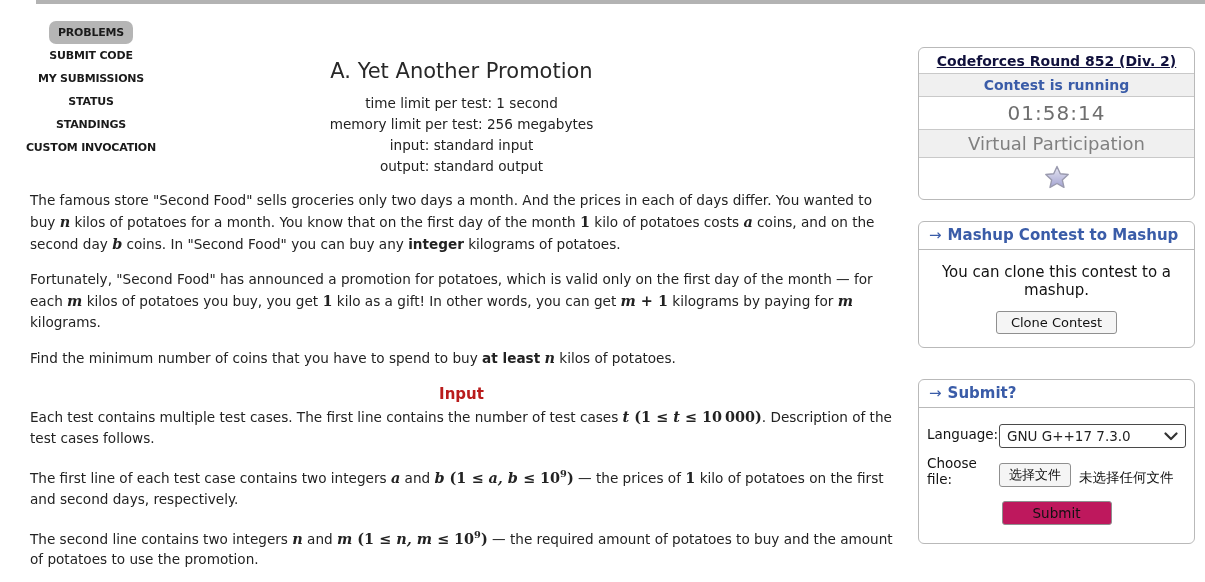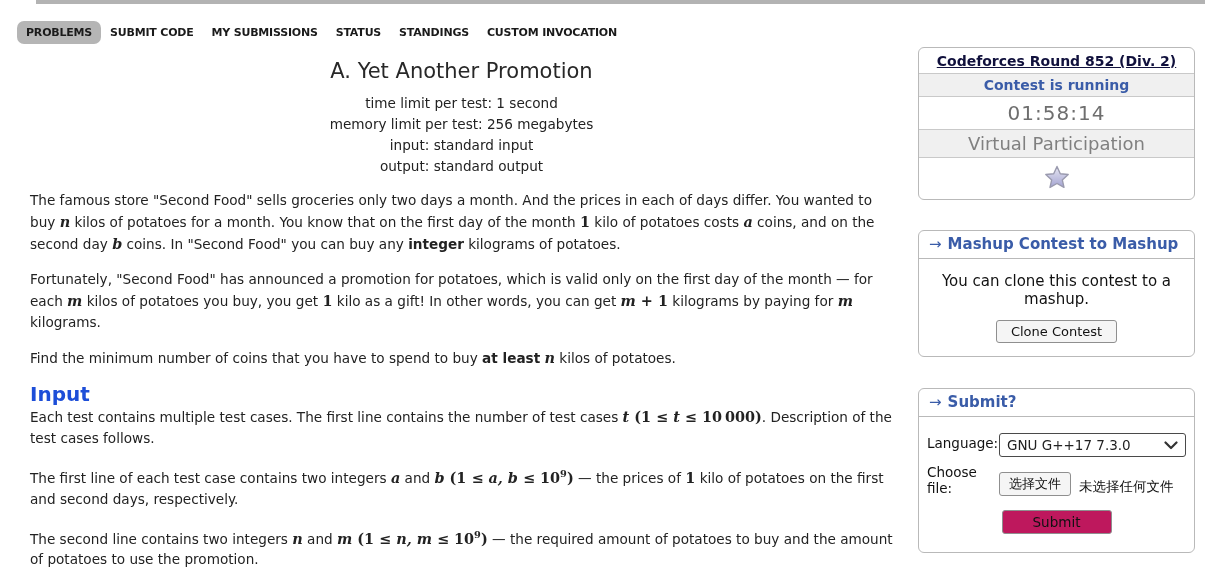--- a/index.html
+++ b/index.html
@@ -3,43 +3,43 @@
 <meta charset="utf-8">
 <style>
   html,body{margin:0;padding:0;background:#fff;}
   .page{position:relative;width:1205px;height:582px;overflow:hidden;background:#fff;
         font-family:"DejaVu Sans","Liberation Sans",sans-serif;color:#222;}
 
   
   .topbar{position:absolute;top:0;left:36px;right:0;height:4px;background:#b3b3b3;}
 
   
-  .tabs{position:absolute;top:21px;left:17px;display:flex;align-items:center;}
+  .tabs{position:absolute;top:21px;left:17px;display:flex;align-items:center;flex-direction:column;}
   .tab{font-size:11px;font-weight:bold;letter-spacing:-0.2px;color:#1a1a1a;
        padding:5px 9px;border-radius:7px;white-space:nowrap;cursor:pointer;text-decoration:none;}
   .tab.active{background:#b5b5b5;}
 
   
   .content{position:absolute;left:30px;top:58px;width:863px;font-size:13.6px;line-height:21px;}
   .p-title{font-size:21px;font-weight:400;color:#282828;text-align:center;margin:0 0 9px 0;line-height:26px;}
   .props{text-align:center;margin-bottom:13px;}
   .props div{line-height:21px;}
   .content p{margin:0 0 14px 0;}
-  .content h2{font-size:20px;line-height:19px;margin:16px 0 2px 0;color:#1d4ed8;}
+  .content h2{font-size:15px;line-height:19px;margin:16px 0 2px 0;color:#b91c1c;text-align:center;}
 
   
   .r-v{font-family:"DejaVu Serif","Liberation Serif",serif;font-style:italic;font-weight:600;font-size:1.06em;}
   .r-m{font-family:"DejaVu Serif","Liberation Serif",serif;font-weight:600;font-size:1.06em;}
   .r-b{font-weight:bold;}
   sup.r-sup{font-family:"DejaVu Serif","Liberation Serif",serif;font-weight:600;font-size:0.72em;}
 
   
   .sidebar{position:absolute;left:918px;top:47px;width:277px;}
   .box{border:1px solid #b9b9b9;border-radius:6px;background:#fff;overflow:hidden;}
-  .contest-box{margin-bottom:30px;}
+  .contest-box{margin-bottom:21px;}
   .clone-box{margin-bottom:31px;}
   .row{text-align:center;border-bottom:1px solid #c9c9c9;padding:3px 4px;}
   .row:last-child{border-bottom:none;}
   .row.gray{background:#f0f0f0;}
   .title-row a{font-size:14px;font-weight:bold;color:#10103c;text-decoration:underline;cursor:pointer;}
   .status-row{font-size:14px;font-weight:bold;color:#3a5ca8;}
   .timer-row{font-size:20px;color:#6e6e6e;letter-spacing:1px;padding:4px 4px;}
   .mode-row{font-size:18px;color:#808080;padding:3px 4px;}
   .star-row{padding:7px 4px 6px 4px;}
   .star-row span{display:inline-block;cursor:pointer;}

